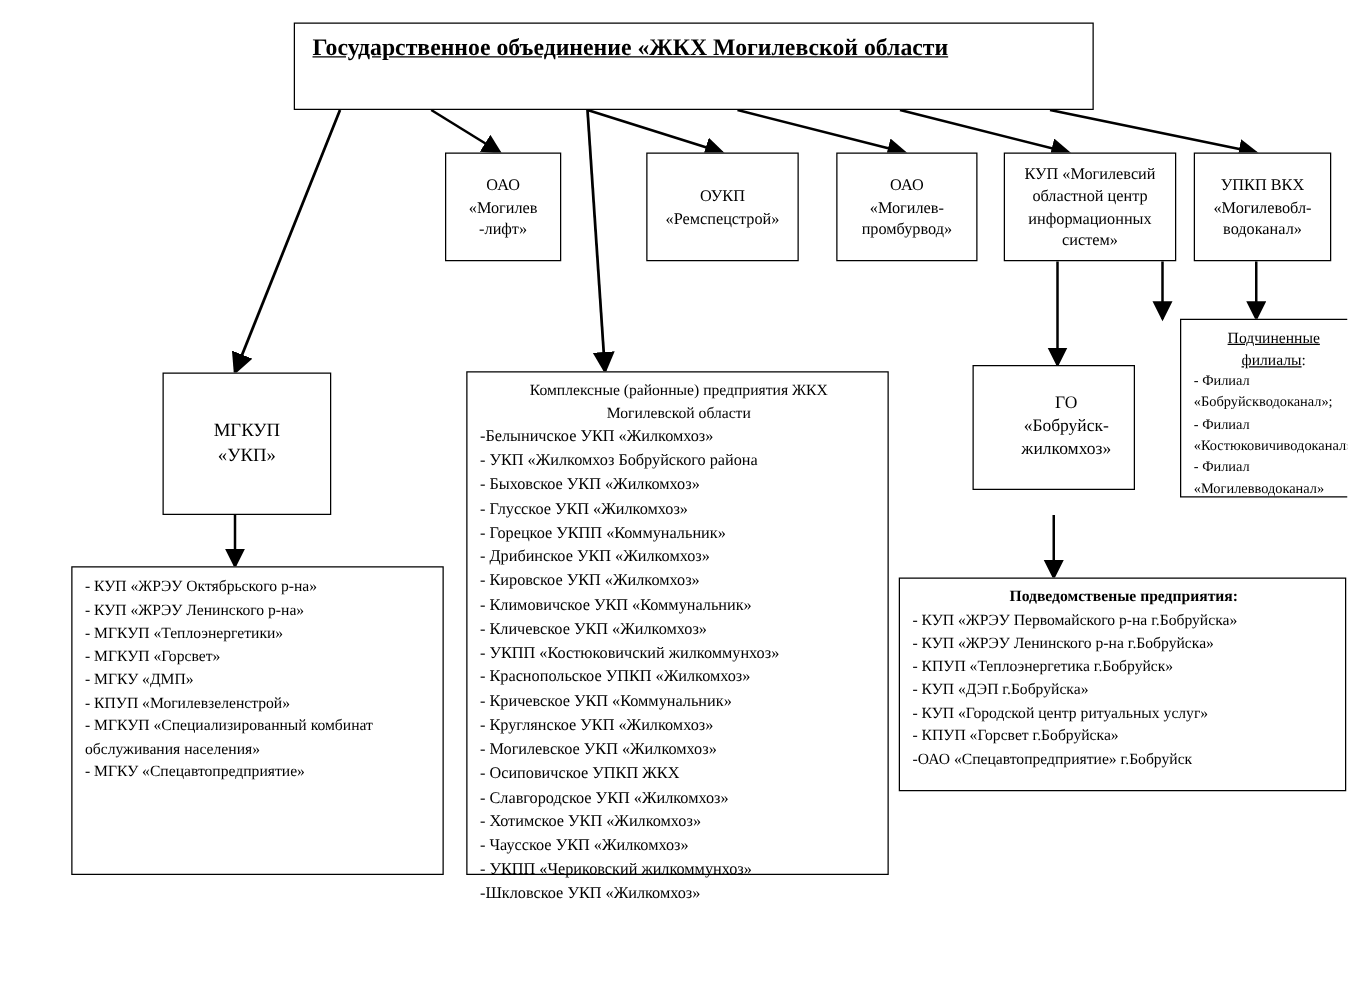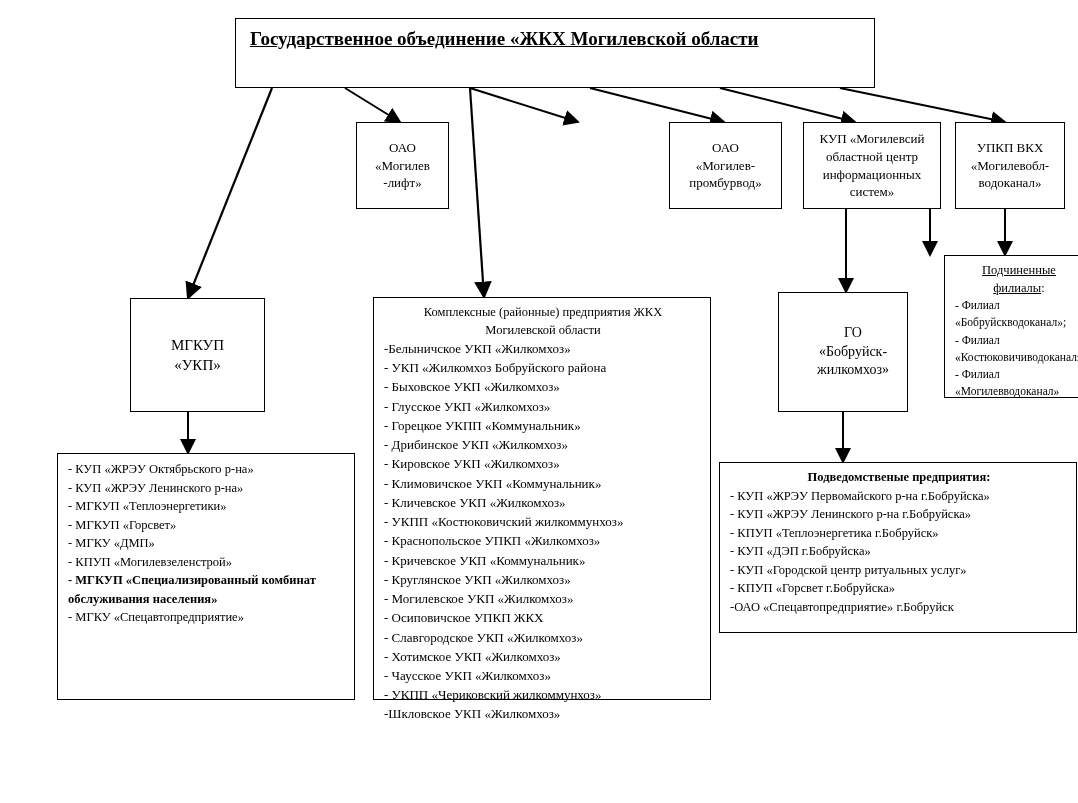--- a/index.html
+++ b/index.html
@@ -52,21 +52,21 @@
   }
   .list-title {
     text-align: center;
     display: block;
     line-height: 1.4;
   }
   .list-title.bold {
     font-weight: bold;
   }
   .list-item { display: block; white-space: nowrap; }
-  .list-item.wrap { white-space: normal; font-weight: bold; }
+  .list-item.wrap { white-space: normal; }
   .mid-list .list-item { font-size: 13px; }
   .branch-list .list-item { font-size: 11.5px; line-height: 1.5; }
   .branch-list .list-title { font-size: 12.5px; }
   svg.edges {
     position: absolute;
     left: 0;
     top: 0;
     width: 1078px;
     height: 803px;
     pointer-events: none;
@@ -113,20 +113,26 @@
   </div>
 
   <div class="box center small-node node-lines" style="left:356px; top:122px; width:93px; height:87px;">
     <div>
       <span>ОАО</span>
       <span>«Могилев</span>
       <span>-лифт»</span>
     </div>
   </div>
 
+  <div class="box center small-node node-lines" style="left:517px; top:122px; width:122px; height:87px;">
+    <div>
+      <span>ОУКП</span>
+      <span>«Ремспецстрой»</span>
+    </div>
+  </div>
 
   <div class="box center small-node node-lines" style="left:669px; top:122px; width:113px; height:87px;">
     <div>
       <span>ОАО</span>
       <span>«Могилев-</span>
       <span>промбурвод»</span>
     </div>
   </div>
 
   <div class="box center small-node node-lines" style="left:803px; top:122px; width:138px; height:87px;">
@@ -146,21 +152,21 @@
     </div>
   </div>
 
   <div class="box center small-node node-lines" style="left:130px; top:298px; width:135px; height:114px; font-size:15px;">
     <div>
       <span>МГКУП</span>
       <span>«УКП»</span>
     </div>
   </div>
 
-  <div class="box center small-node node-lines" style="left:778px; top:292px; width:130px; height:120px; font-size:14px;padding-left:24px;">
+  <div class="box center small-node node-lines" style="left:778px; top:292px; width:130px; height:100px; font-size:14px;padding-left:24px;">
     <div>
       <span>ГО</span>
       <span>«Бобруйск-</span>
       <span>жилкомхоз»</span>
     </div>
   </div>
 
   <div class="box list-box" style="left:29px; top:453px; width:298px; height:247px;">
     <span class="list-item">- КУП «ЖРЭУ Октябрьского р-на»</span>
     <span class="list-item">- КУП «ЖРЭУ Ленинского р-на»</span>

